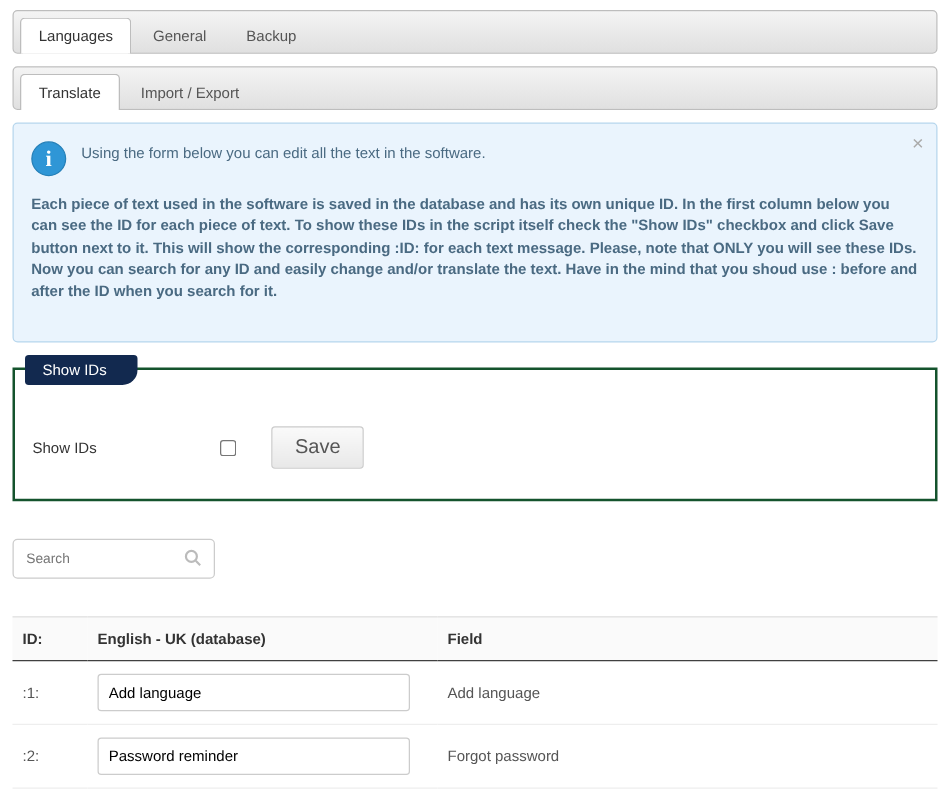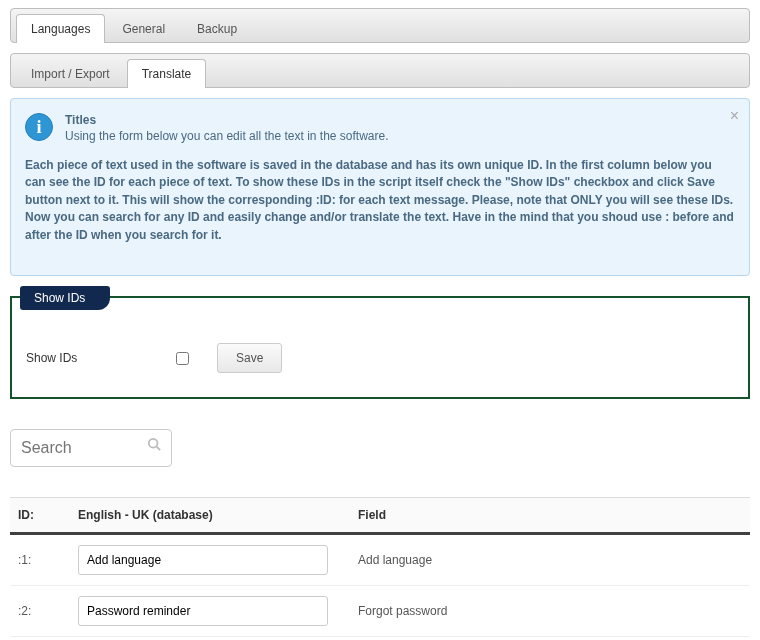--- a/index.html
+++ b/index.html
@@ -12,52 +12,51 @@
 .info-header { display: flex; align-items: flex-start; margin-bottom: 14px; }
 .info-icon { width: 28px; height: 28px; background: #2f96d6; border-radius: 50%; display: flex; align-items: center; justify-content: center; color: #fff; font-family: Georgia, serif; font-size: 18px; font-weight: bold; margin-right: 12px; flex-shrink: 0; border: 1px solid #2680b8; }
 .info-title { font-weight: bold; color: #4a6a82; }
 .info-sub { color: #4a6a82; margin-top: 2px; }
 .info-body { color: #4a6a82; line-height: 1.45; font-weight: bold; }
 .info-body a { color: #2f96d6; text-decoration: underline; }
 .fieldset { border: 2px solid #14532d; border-radius: 0; padding: 45px 14px 24px 14px; position: relative; margin-bottom: 30px; }
 .legend { position: absolute; top: -12px; left: 8px; background: #12294f; color: #fff; padding: 5px 25px 5px 14px; border-radius: 3px 3px 12px 3px; font-size: 12px; }
 .field-row { display: flex; align-items: center; }
 .field-row label { width: 150px; color: #333; }
-.btn { background: linear-gradient(#fafafa, #e8e8e8); border: 1px solid #ccc; border-radius: 3px; padding: 7px 18px; color: #555; cursor: pointer; font-size: 12px; margin-left: 28px; }
+.btn { background: linear-gradient(#fafafa, #e8e8e8); border: 1px solid #ccc; border-radius: 3px; padding: 7px 18px; color: #555; cursor: pointer; font-size: 16px; margin-left: 28px; }
 .search-wrap { display: inline-block; position: relative; border: 1px solid #ccc; border-radius: 4px; margin-bottom: 30px; }
-.search-wrap input { border: none; padding: 9px 34px 9px 10px; width: 160px; font-size: 16px; outline: none; background: transparent; }
+.search-wrap input { border: none; padding: 9px 34px 9px 10px; width: 160px; font-size: 11px; outline: none; background: transparent; }
 .search-wrap .icon { position: absolute; right: 10px; top: 7px; color: #bbb; font-size: 14px; }
 table { width: 100%; border-collapse: collapse; }
-th { text-align: left; font-weight: bold; padding: 10px 8px; border-top: 1px solid #ddd; border-bottom: 3px solid #404040; color: #333; background: #fafafa; }
+th { text-align: left; font-weight: bold; padding: 10px 8px; border-top: 1px solid #ddd; border-bottom: 1px solid #404040; color: #333; background: #fafafa; }
 td { padding: 10px 8px; border-bottom: 1px solid #eee; vertical-align: middle; color: #555; }
 td input[type=text] { width: 250px; padding: 7px 8px; border: 1px solid #ccc; border-radius: 3px; font-size: 12px; }
 .col-id { width: 60px; }
 .col-eng { width: 280px; }
 </style>
 </head>
 <body>
 
 
 
 <div class="tab-bar" id="tabs1">
     <div class="tab active">Languages</div>
     <div class="tab">General</div>
     <div class="tab">Backup</div>
   </div>
 <div class="tab-bar" id="tabs2">
+    <div class="tab active">Translate</div>
     <div class="tab">Import / Export</div>
-    <div class="tab active">Translate</div>
   </div>
 
 <div class="info-box">
   <span class="close">×</span>
   <div class="info-header">
     <div class="info-icon">i</div>
     <div>
-      <div class="info-title">Titles</div>
       <div class="info-sub">Using the form below you can edit all the text in the software.</div>
     </div>
   </div>
   <div class="info-body">
     <p>Each piece of text used in the software is saved in the database and has its own unique ID. In the first column below you can see the ID for each piece of text. To show these IDs in the script itself check the "Show IDs" checkbox and click Save button next to it. This will show the corresponding :ID: for each text message. Please, note that ONLY you will see these IDs. Now you can search for any ID and easily change and/or translate the text. Have in the mind that you shoud use : before and after the ID when you search for it.</p>
     <br>
   </div>
 </div>
 
 <div class="fieldset">

